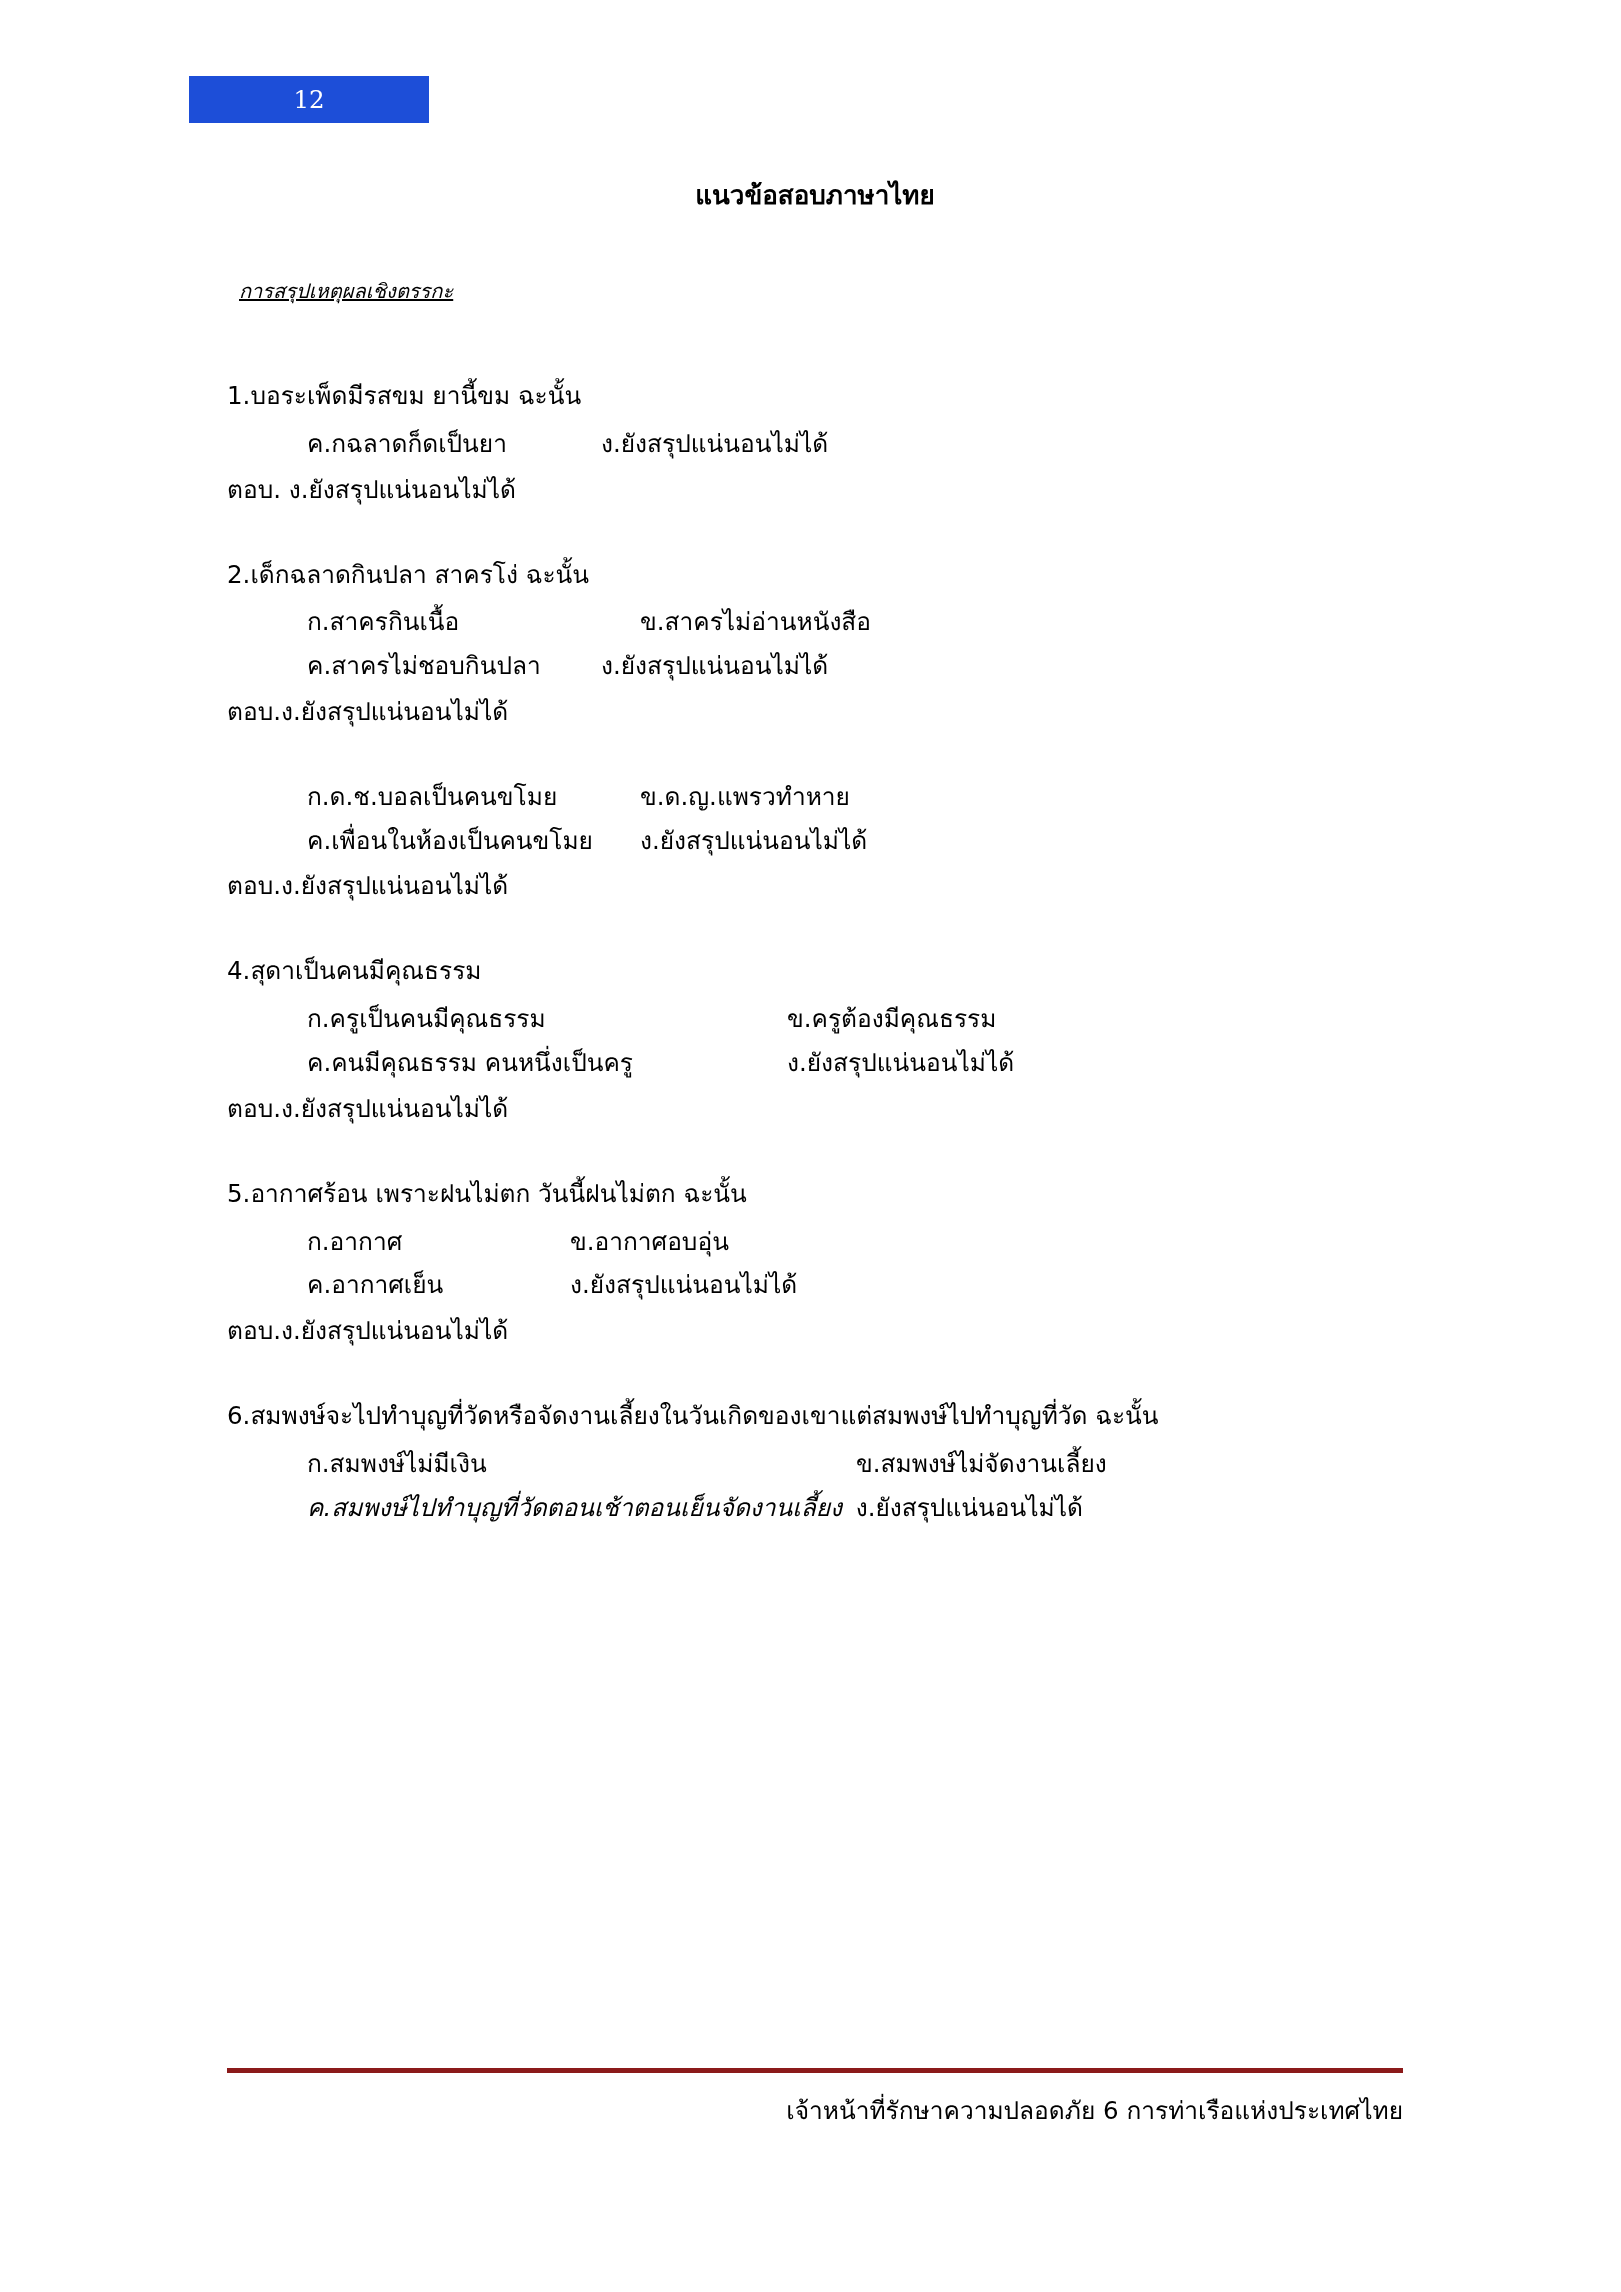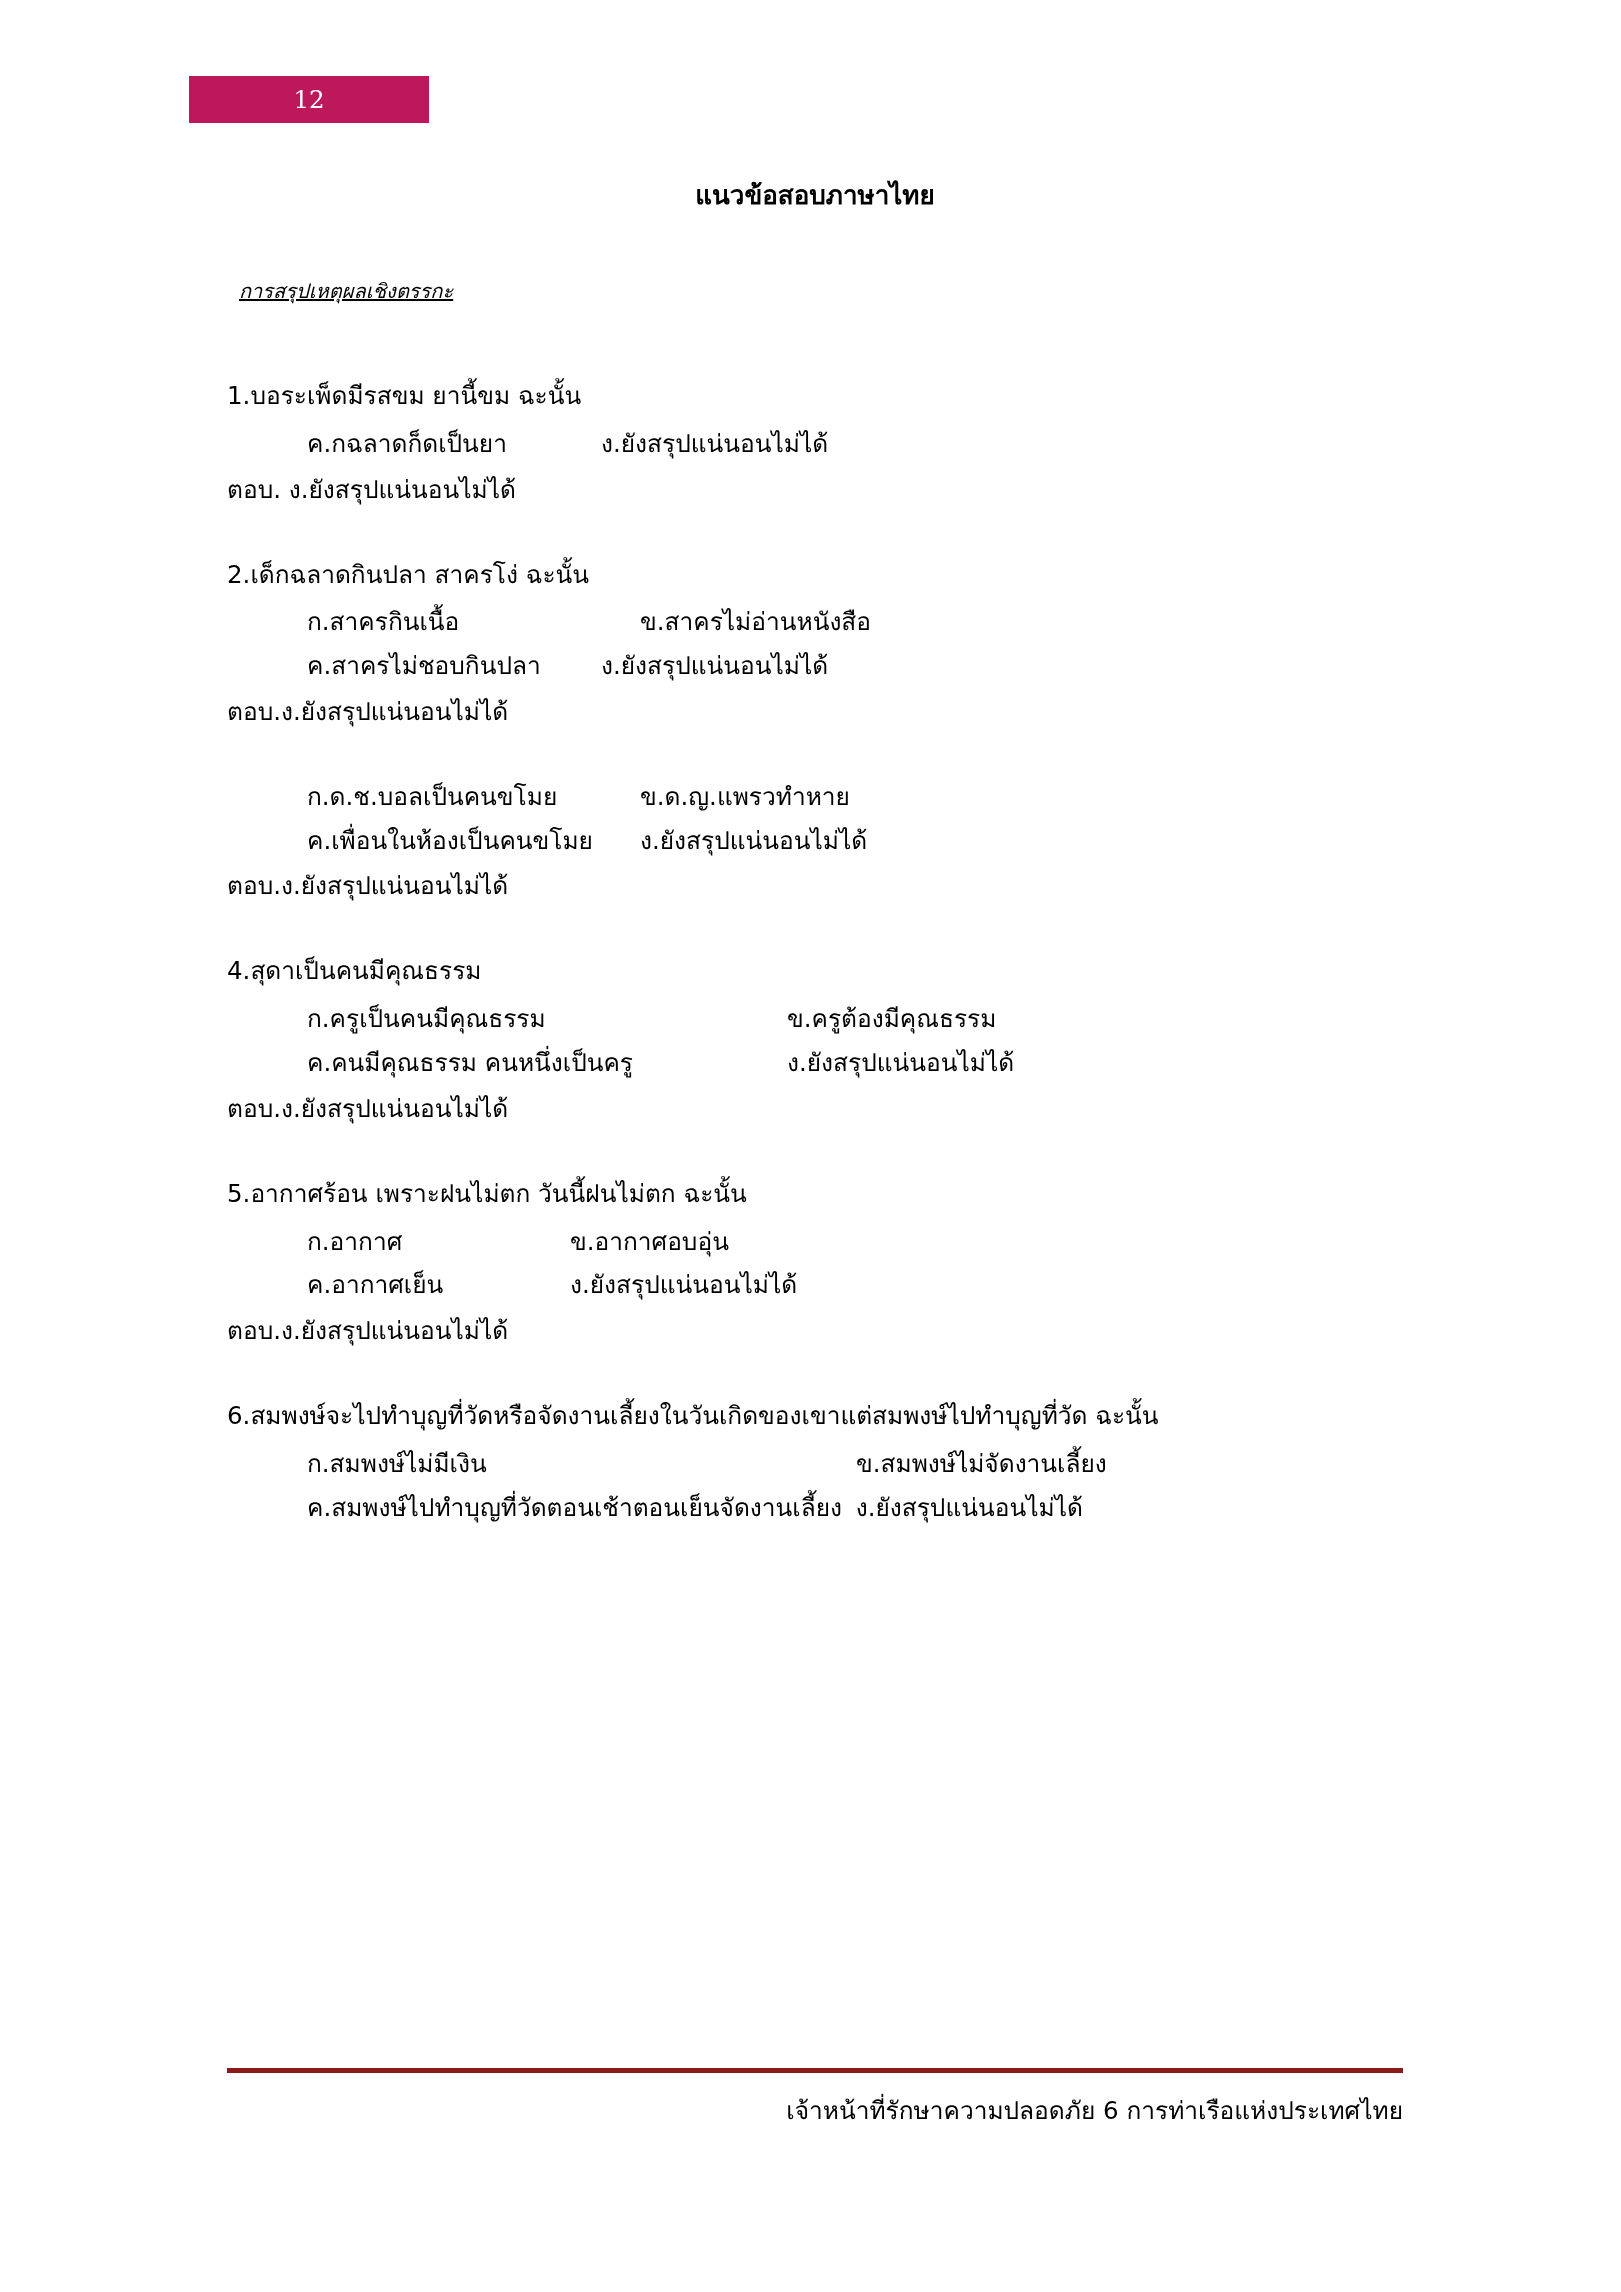--- a/index.html
+++ b/index.html
@@ -22,21 +22,21 @@
     box-sizing: border-box;
     padding: 0;
   }
   
   .page-number-box {
     position: absolute;
     left: 189px;
     top: 76px;
     width: 240px;
     height: 47px;
-    background: #be185d;
+    background: #1d4ed8;
     color: #ffffff;
     font-family: "DejaVu Serif", "Liberation Serif", serif;
     font-size: 24.5px;
     display: flex;
     align-items: center;
     justify-content: center;
   }
   .content {
     position: absolute;
     left: 227px;
@@ -181,21 +181,21 @@
       <div class="q-answer">ตอบ.ง.ยังสรุปแน่นอนไม่ได้</div>
     </div>
 
     <div class="question-block">
       <div class="q-stem">6.สมพงษ์จะไปทำบุญที่วัดหรือจัดงานเลี้ยงในวันเกิดของเขาแต่สมพงษ์ไปทำบุญที่วัด  ฉะนั้น</div>
       <div class="q-choices-row">
         <div class="choice w-a-560">ก.สมพงษ์ไม่มีเงิน</div>
         <div class="choice">ข.สมพงษ์ไม่จัดงานเลี้ยง</div>
       </div>
       <div class="q-choices-row">
-        <div class="choice" style="margin-right:13.7px;">ค.สมพงษ์ไปทำบุญที่วัดตอนเช้าตอนเย็นจัดงานเลี้ยง</div>
+        <div class="choice" style="margin-right:13.7px;font-style:italic;">ค.สมพงษ์ไปทำบุญที่วัดตอนเช้าตอนเย็นจัดงานเลี้ยง</div>
         <div class="choice">ง.ยังสรุปแน่นอนไม่ได้</div>
       </div>
     </div>
 
   </div>
 
   <div class="footer-rule"></div>
   <div class="footer-text">เจ้าหน้าที่รักษาความปลอดภัย 6  การท่าเรือแห่งประเทศไทย</div>
 
 </div>

